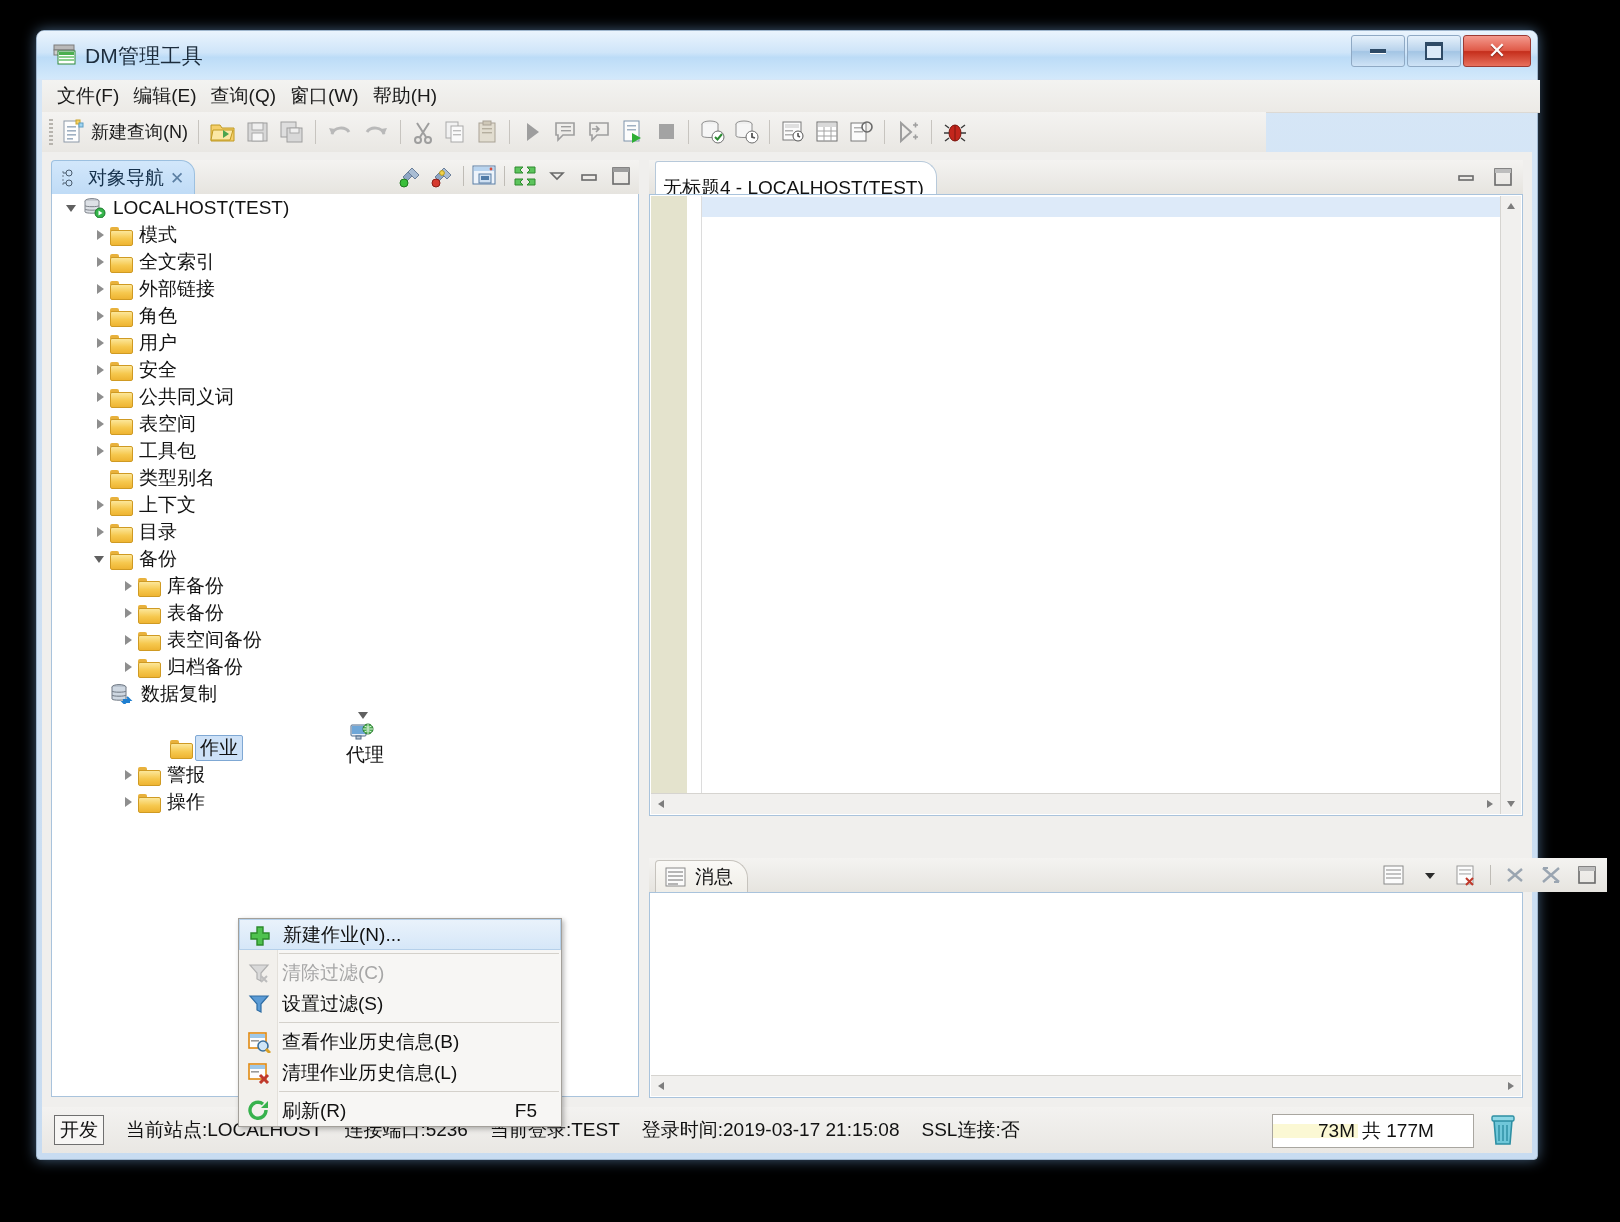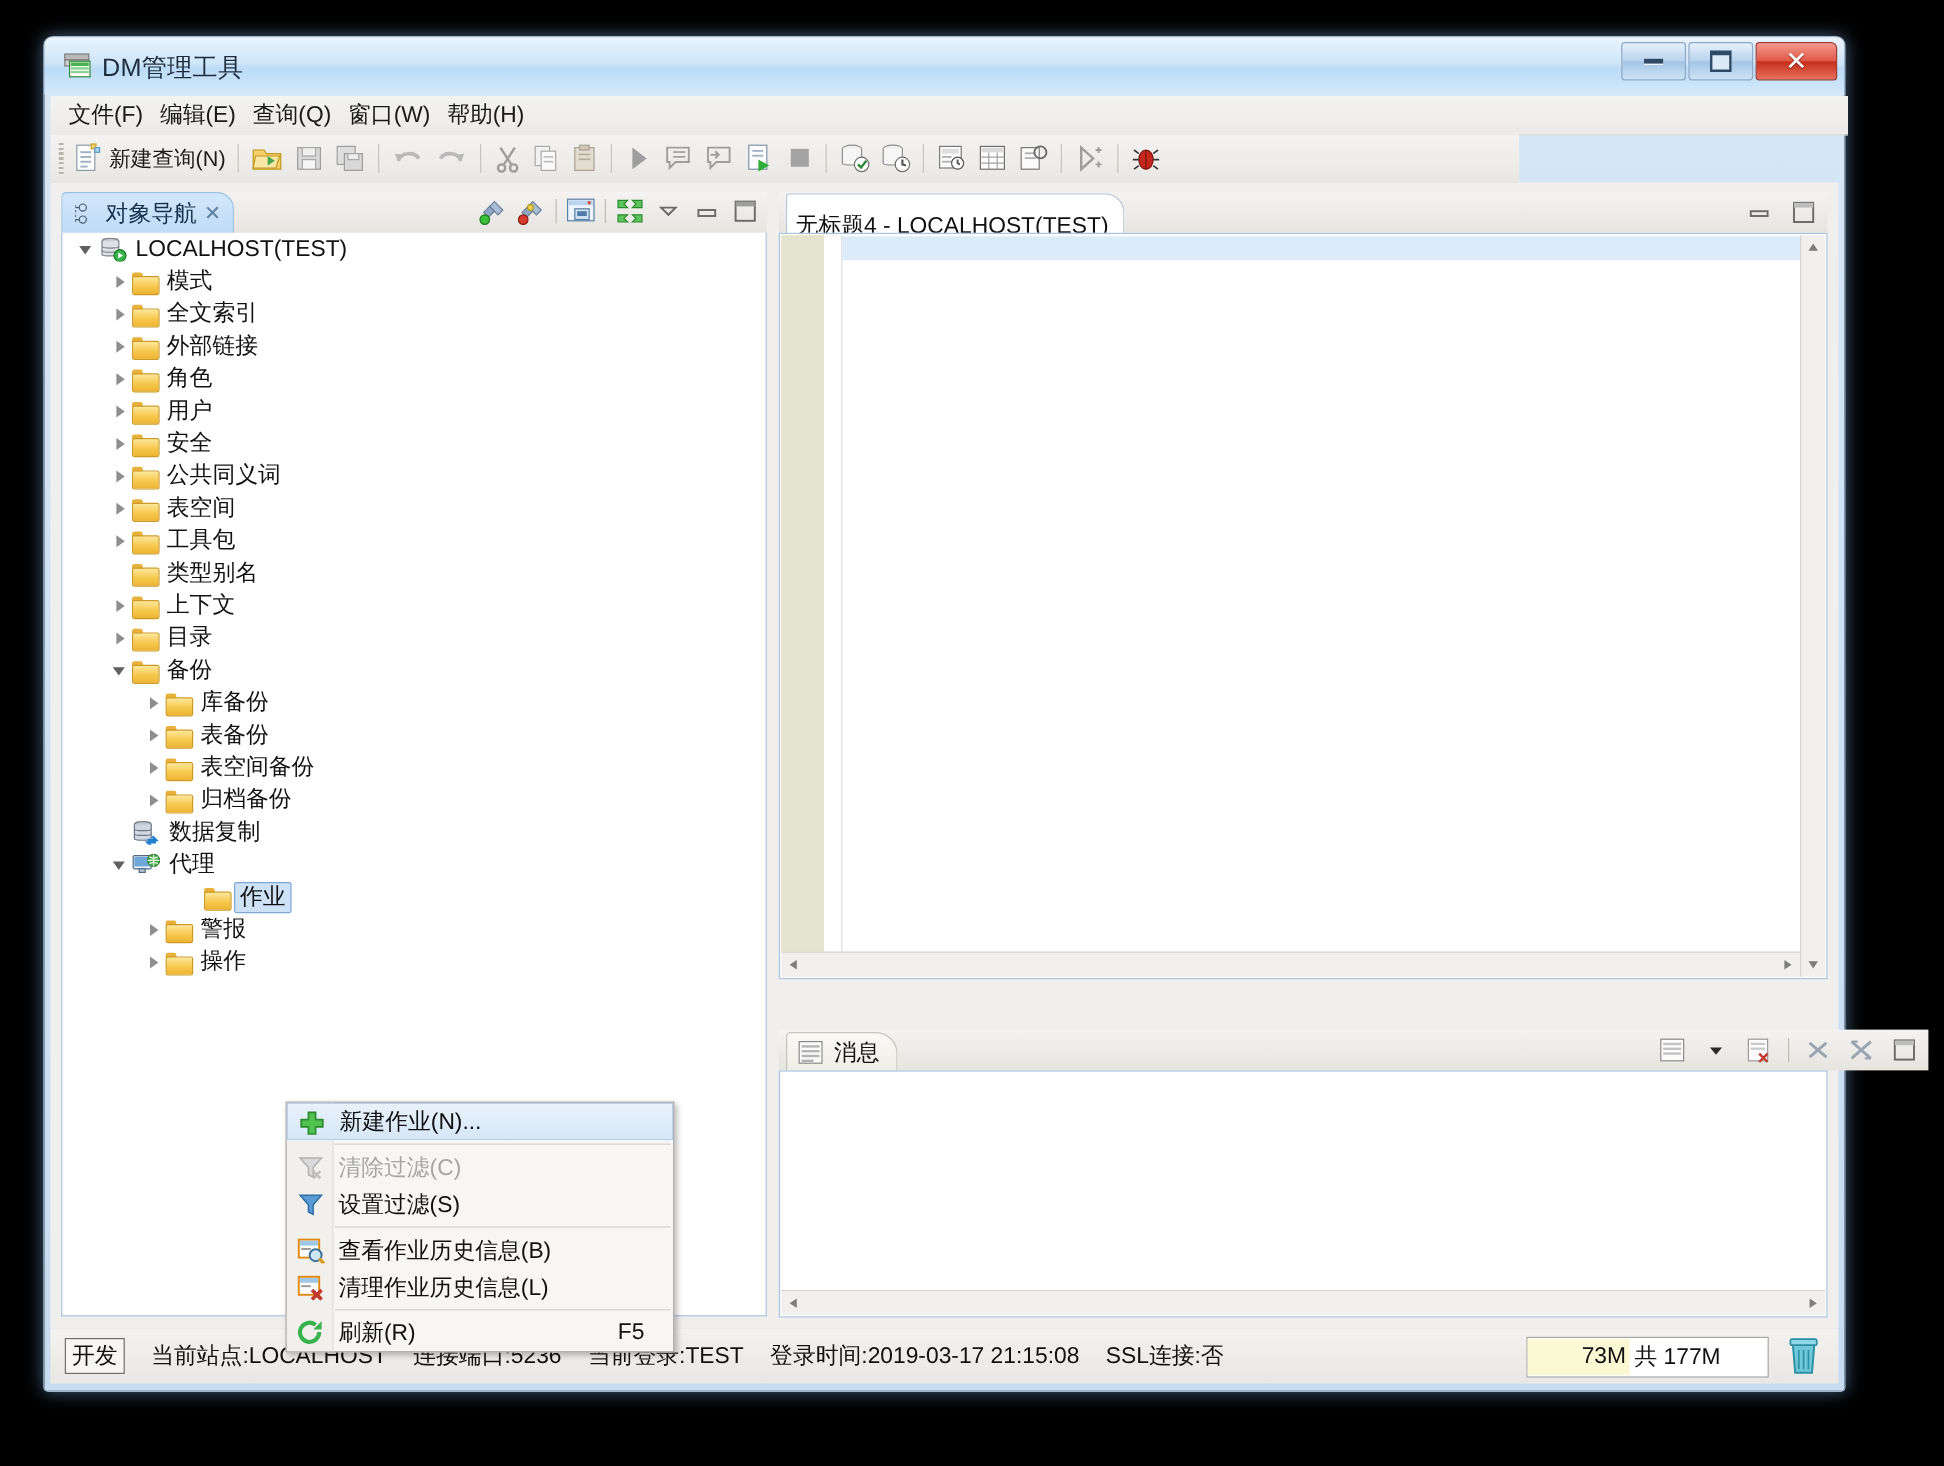--- a/index.html
+++ b/index.html
@@ -103,21 +103,21 @@
   .msg-tab-title{font-size:19px;color:#111;}
   .msg-tools{position:absolute;right:6px;top:4px;display:flex;gap:8px;align-items:center;}
   .msg-surface{position:absolute;left:0;top:34px;width:872px;height:204px;background:#fff;border:1px solid #a9c3dc;}
 
   
   .statusbar{position:absolute;left:5px;top:1076px;width:1490px;height:46px;
              background:linear-gradient(to bottom,#f3f2f0,#e9e7e3);display:flex;align-items:center;}
   .dev-badge{margin-left:12px;border:1px solid #6f6f6f;padding:1px 5px;font-size:19px;color:#111;background:#f7f6f4;}
   .st-item{font-size:19px;color:#111;margin-left:22px;white-space:nowrap;}
   .mem{position:absolute;right:58px;top:7px;width:200px;height:32px;border:1px solid #a9a6a0;background:#fff;display:flex;align-items:center;}
-  .mem-fill{height:30px;background:#fbf8d4;display:flex;align-items:center;justify-content:flex-end;padding-right:3px;}
+  .mem-fill{height:14px;background:#fbf8d4;display:flex;align-items:center;justify-content:flex-end;padding-right:3px;}
   .mem-txt{font-size:19px;color:#111;}
   .mem-total{font-size:19px;color:#111;padding-left:4px;}
   .trash{position:absolute;right:14px;top:6px;width:30px;height:34px;}
 
   
   .ctxmenu{position:absolute;left:196px;top:766px;width:322px;
            background:#f7f6f4;border:1px solid #a3a09a;box-shadow:2px 2px 5px rgba(0,0,0,.28);z-index:50;}
   .ctx-item{height:31px;display:flex;align-items:center;padding-left:8px;font-size:19px;color:#111;position:relative;}
   .ctx-item.hl{background:linear-gradient(to bottom,#e9f2fb,#d6e7f8);border:1px solid #b5d0ea;height:29px;}
   .ctx-item.disabled{color:#a6a6a6;}
@@ -519,21 +519,21 @@
               <span class="arrow"></span>
               <span class="db-icon">
   <svg width="24" height="20" viewBox="0 0 24 20">
     <ellipse cx="9" cy="3" rx="7" ry="2.4" fill="#b9c3cf" stroke="#6e7782"></ellipse>
     <path d="M2 3v12c0 1.6 14 1.6 14 0V3" fill="#cfd8e2" stroke="#6e7782"></path>
     <path d="M2 7c0 1.6 14 1.6 14 0M2 11c0 1.6 14 1.6 14 0" stroke="#6e7782" fill="none"></path>
     <path d="M13 16h7l-3-3M20 18h-7l3 3" stroke="#1f7fd0" stroke-width="2" fill="none"></path>
   </svg></span>
               <span class="label">数据复制</span>
             </div>
-            <div class="node" style="padding-left: 40px;">
+            <div class="node" style="padding-left: 40px; flex-direction: column;">
               <span class="arrow open"></span>
               <span class="agent-icon">
   <svg width="24" height="20" viewBox="0 0 24 20">
     <rect x="1" y="2" width="15" height="11" rx="1" fill="#e8eef6" stroke="#4f6b89"></rect>
     <rect x="2" y="3" width="13" height="8" fill="#6fa7d8"></rect>
     <rect x="6" y="13" width="5" height="3" fill="#b9c6d4" stroke="#4f6b89"></rect>
     <circle cx="18" cy="6" r="5" fill="#4caf50" stroke="#2a7a2f"></circle>
     <path d="M13 6h10M18 1v10M14.5 3c2 1.5 5 1.5 7 0M14.5 9c2-1.5 5-1.5 7 0" stroke="#e8f5e9" fill="none" stroke-width=".9"></path>
   </svg></span>
               <span class="label">代理</span>

